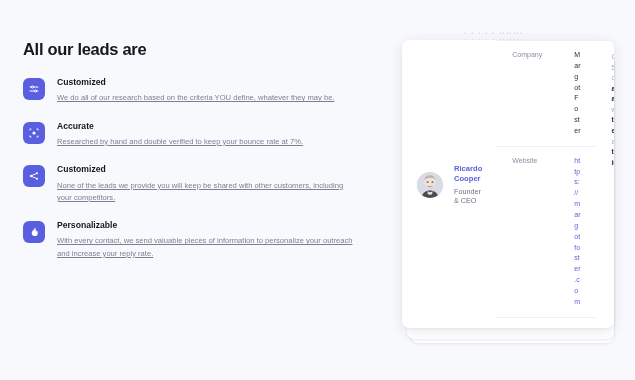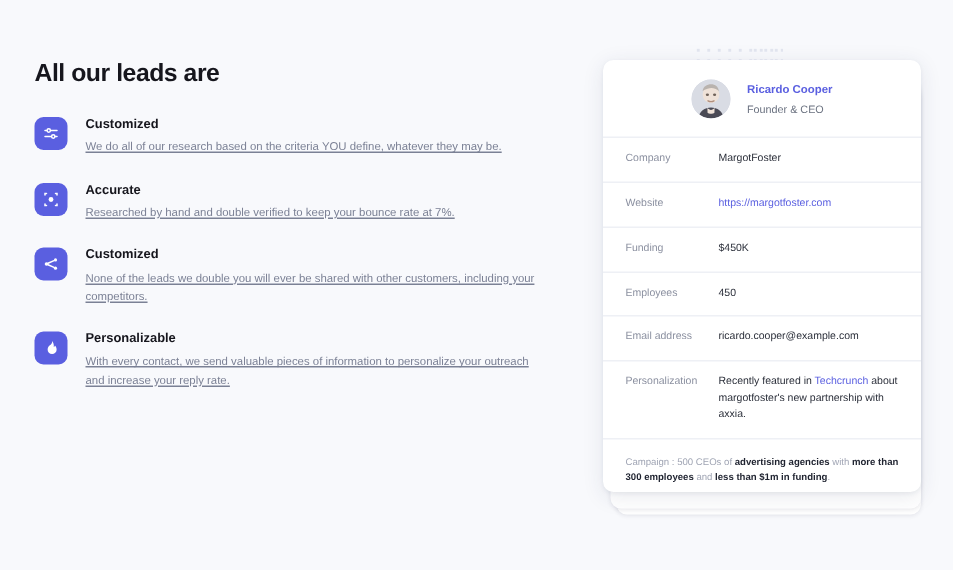--- a/index.html
+++ b/index.html
@@ -135,22 +135,21 @@
     position: absolute;
     left: 0;
     top: 0;
     width: 212px;
     height: 288px;
     background: #ffffff;
     border-radius: 7px;
     box-shadow: 0 3px 14px rgba(40,48,90,.10), 0 1px 3px rgba(40,48,90,.06);
     overflow: hidden;
     display: flex;
-    flex-direction: column;
-    align-items: center;
+    flex-direction: row;
   }
 
   
   .card-header {
     display: flex;
     align-items: center;
     padding: 13px 15px 12px 15px;
   }
 
   .avatar {
@@ -267,21 +266,21 @@
           <svg width="12" height="12" viewBox="0 0 24 24" fill="none" stroke="#ffffff" stroke-width="2" stroke-linecap="round">
             <circle cx="6" cy="12" r="2.4" fill="#ffffff" stroke="none"></circle>
             <circle cx="18" cy="6.5" r="2.1" fill="#ffffff" stroke="none"></circle>
             <circle cx="18" cy="17.5" r="2.1" fill="#ffffff" stroke="none"></circle>
             <line x1="8" y1="11" x2="16" y2="7.5"></line>
             <line x1="8" y1="13" x2="16" y2="16.5"></line>
           </svg>
         </div>
         <div class="feature-body">
           <div class="feature-title">Customized</div>
-          <div class="feature-desc">None of the leads we double you will ever be shared with other customers, including your competitors.</div>
+          <div class="feature-desc">None of the leads we provide you will keep be shared with other customers, including your competitors.</div>
         </div>
       </div>
 
       <div class="feature">
         <div class="feature-icon">
           <svg width="12" height="12" viewBox="0 0 24 24" fill="#ffffff" stroke="none">
             <path d="M13.5 2.5c.4 3-1.2 4.3-2.6 5.6C9.2 9.6 7.5 11.2 7.5 14a6 6 0 0 0 12 .3c.1-2.4-1-4.2-2.2-5.6-.2 1-.8 1.8-1.6 2.1.5-2.9-.6-6.4-2.2-8.3z"></path>
           </svg>
         </div>
         <div class="feature-body">

